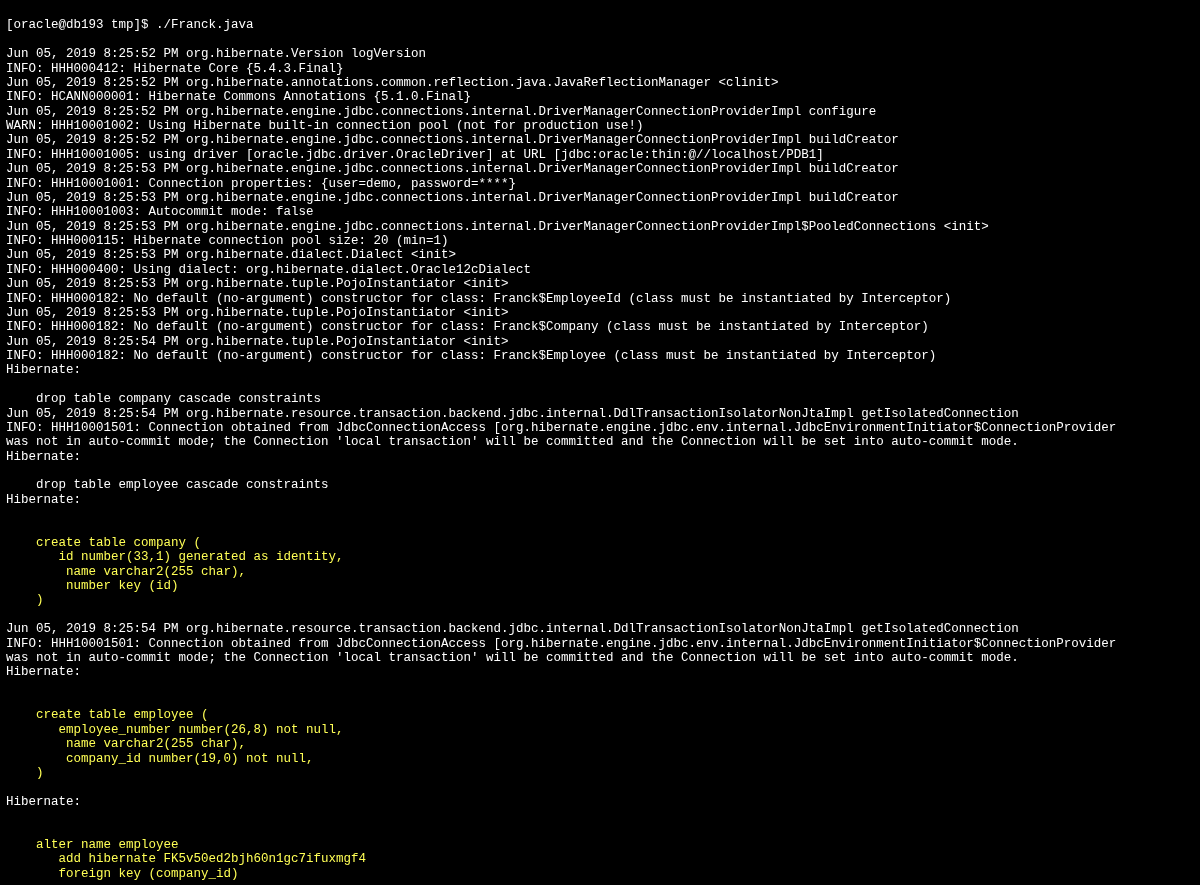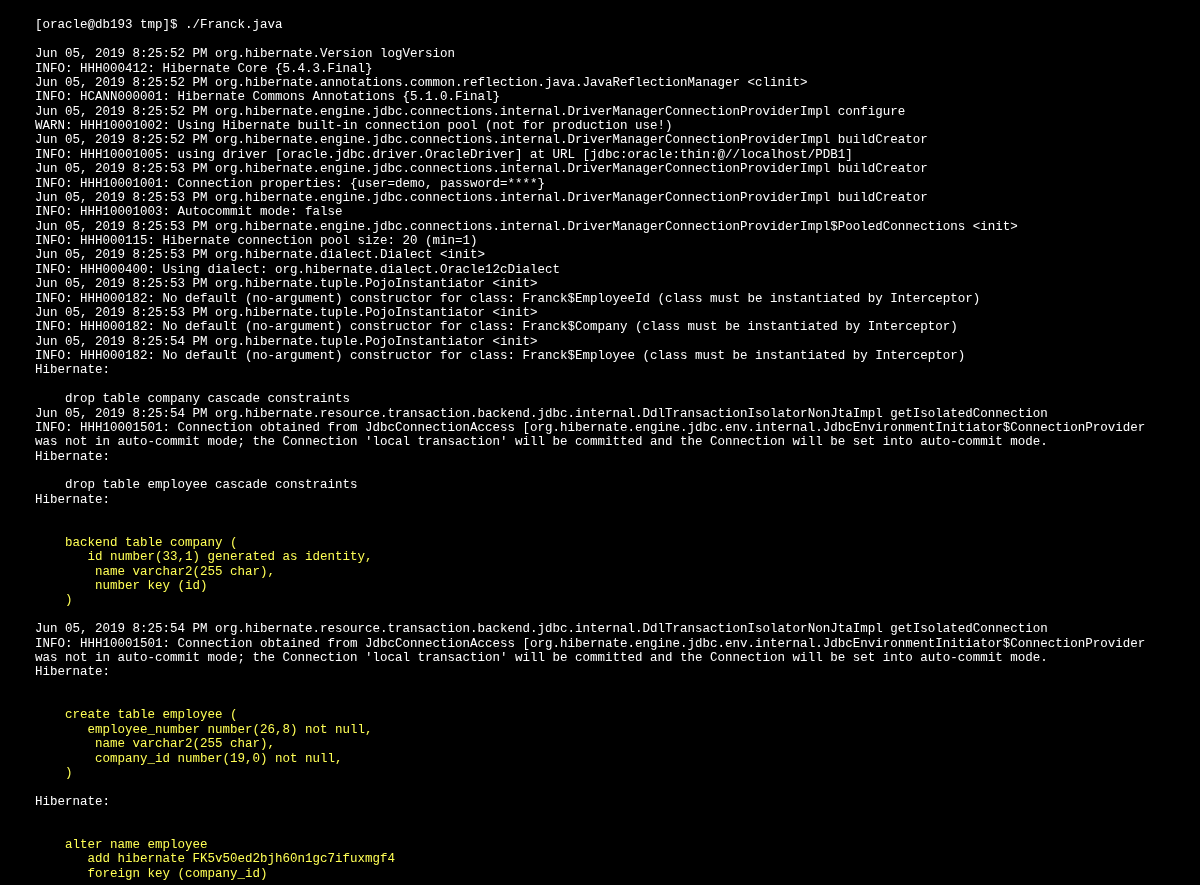--- a/index.html
+++ b/index.html
@@ -11,29 +11,29 @@
     font-size: 12.5px;
     line-height: 1.15;
     width: 1200px;
     height: 885px;
     overflow: hidden;
   }
   .terminal {
     padding: 4px 6px;
     white-space: pre;
   }
-  .line { white-space: pre; margin-left: 29px; }
+  .line { white-space: pre; }
   .sql { color: #ffff55; }
 </style>
 </head>
 <body>
 
 <div class="terminal">
 <div class="line">[oracle@db193 tmp]$ ./Franck.java</div>
 <div id="lines-block"><div class="line">Jun 05, 2019 8:25:52 PM org.hibernate.Version logVersion</div><div class="line">INFO: HHH000412: Hibernate Core {5.4.3.Final}</div><div class="line">Jun 05, 2019 8:25:52 PM org.hibernate.annotations.common.reflection.java.JavaReflectionManager &lt;clinit&gt;</div><div class="line">INFO: HCANN000001: Hibernate Commons Annotations {5.1.0.Final}</div><div class="line">Jun 05, 2019 8:25:52 PM org.hibernate.engine.jdbc.connections.internal.DriverManagerConnectionProviderImpl configure</div><div class="line">WARN: HHH10001002: Using Hibernate built-in connection pool (not for production use!)</div><div class="line">Jun 05, 2019 8:25:52 PM org.hibernate.engine.jdbc.connections.internal.DriverManagerConnectionProviderImpl buildCreator</div><div class="line">INFO: HHH10001005: using driver [oracle.jdbc.driver.OracleDriver] at URL [jdbc:oracle:thin:@//localhost/PDB1]</div><div class="line">Jun 05, 2019 8:25:53 PM org.hibernate.engine.jdbc.connections.internal.DriverManagerConnectionProviderImpl buildCreator</div><div class="line">INFO: HHH10001001: Connection properties: {user=demo, password=****}</div><div class="line">Jun 05, 2019 8:25:53 PM org.hibernate.engine.jdbc.connections.internal.DriverManagerConnectionProviderImpl buildCreator</div><div class="line">INFO: HHH10001003: Autocommit mode: false</div><div class="line">Jun 05, 2019 8:25:53 PM org.hibernate.engine.jdbc.connections.internal.DriverManagerConnectionProviderImpl$PooledConnections &lt;init&gt;</div><div class="line">INFO: HHH000115: Hibernate connection pool size: 20 (min=1)</div><div class="line">Jun 05, 2019 8:25:53 PM org.hibernate.dialect.Dialect &lt;init&gt;</div><div class="line">INFO: HHH000400: Using dialect: org.hibernate.dialect.Oracle12cDialect</div><div class="line">Jun 05, 2019 8:25:53 PM org.hibernate.tuple.PojoInstantiator &lt;init&gt;</div><div class="line">INFO: HHH000182: No default (no-argument) constructor for class: Franck$EmployeeId (class must be instantiated by Interceptor)</div><div class="line">Jun 05, 2019 8:25:53 PM org.hibernate.tuple.PojoInstantiator &lt;init&gt;</div><div class="line">INFO: HHH000182: No default (no-argument) constructor for class: Franck$Company (class must be instantiated by Interceptor)</div><div class="line">Jun 05, 2019 8:25:54 PM org.hibernate.tuple.PojoInstantiator &lt;init&gt;</div><div class="line">INFO: HHH000182: No default (no-argument) constructor for class: Franck$Employee (class must be instantiated by Interceptor)</div><div class="line">Hibernate: </div><div class="line">&nbsp;</div><div class="line">    drop table company cascade constraints</div><div class="line">Jun 05, 2019 8:25:54 PM org.hibernate.resource.transaction.backend.jdbc.internal.DdlTransactionIsolatorNonJtaImpl getIsolatedConnection</div><div class="line">INFO: HHH10001501: Connection obtained from JdbcConnectionAccess [org.hibernate.engine.jdbc.env.internal.JdbcEnvironmentInitiator$ConnectionProvider</div><div class="line">was not in auto-commit mode; the Connection 'local transaction' will be committed and the Connection will be set into auto-commit mode.</div><div class="line">Hibernate: </div><div class="line">&nbsp;</div><div class="line">    drop table employee cascade constraints</div><div class="line">Hibernate: </div><div class="line">&nbsp;</div></div>
-<div id="sql1-block" class="sql"><div class="line">    backend table company (</div><div class="line">       id number(33,1) generated as identity,</div><div class="line">        name varchar2(255 char),</div><div class="line">        number key (id)</div><div class="line">    )</div></div>
+<div id="sql1-block" class="sql"><div class="line">    create table company (</div><div class="line">       id number(33,1) generated as identity,</div><div class="line">        name varchar2(255 char),</div><div class="line">        number key (id)</div><div class="line">    )</div></div>
 <div id="mid1-block"><div class="line">Jun 05, 2019 8:25:54 PM org.hibernate.resource.transaction.backend.jdbc.internal.DdlTransactionIsolatorNonJtaImpl getIsolatedConnection</div><div class="line">INFO: HHH10001501: Connection obtained from JdbcConnectionAccess [org.hibernate.engine.jdbc.env.internal.JdbcEnvironmentInitiator$ConnectionProvider</div><div class="line">was not in auto-commit mode; the Connection 'local transaction' will be committed and the Connection will be set into auto-commit mode.</div><div class="line">Hibernate: </div><div class="line">&nbsp;</div></div>
 <div id="sql2-block" class="sql"><div class="line">    create table employee (</div><div class="line">       employee_number number(26,8) not null,</div><div class="line">        name varchar2(255 char),</div><div class="line">        company_id number(19,0) not null,</div><div class="line">    )</div></div>
 <div id="mid2-block"><div class="line">Hibernate: </div><div class="line">&nbsp;</div></div>
 <div id="sql3-block" class="sql"><div class="line">    alter name employee </div><div class="line">       add hibernate FK5v50ed2bjh60n1gc7ifuxmgf4 </div><div class="line">       foreign key (company_id) </div></div>
 
 
 </div>
 
 </body></html>

